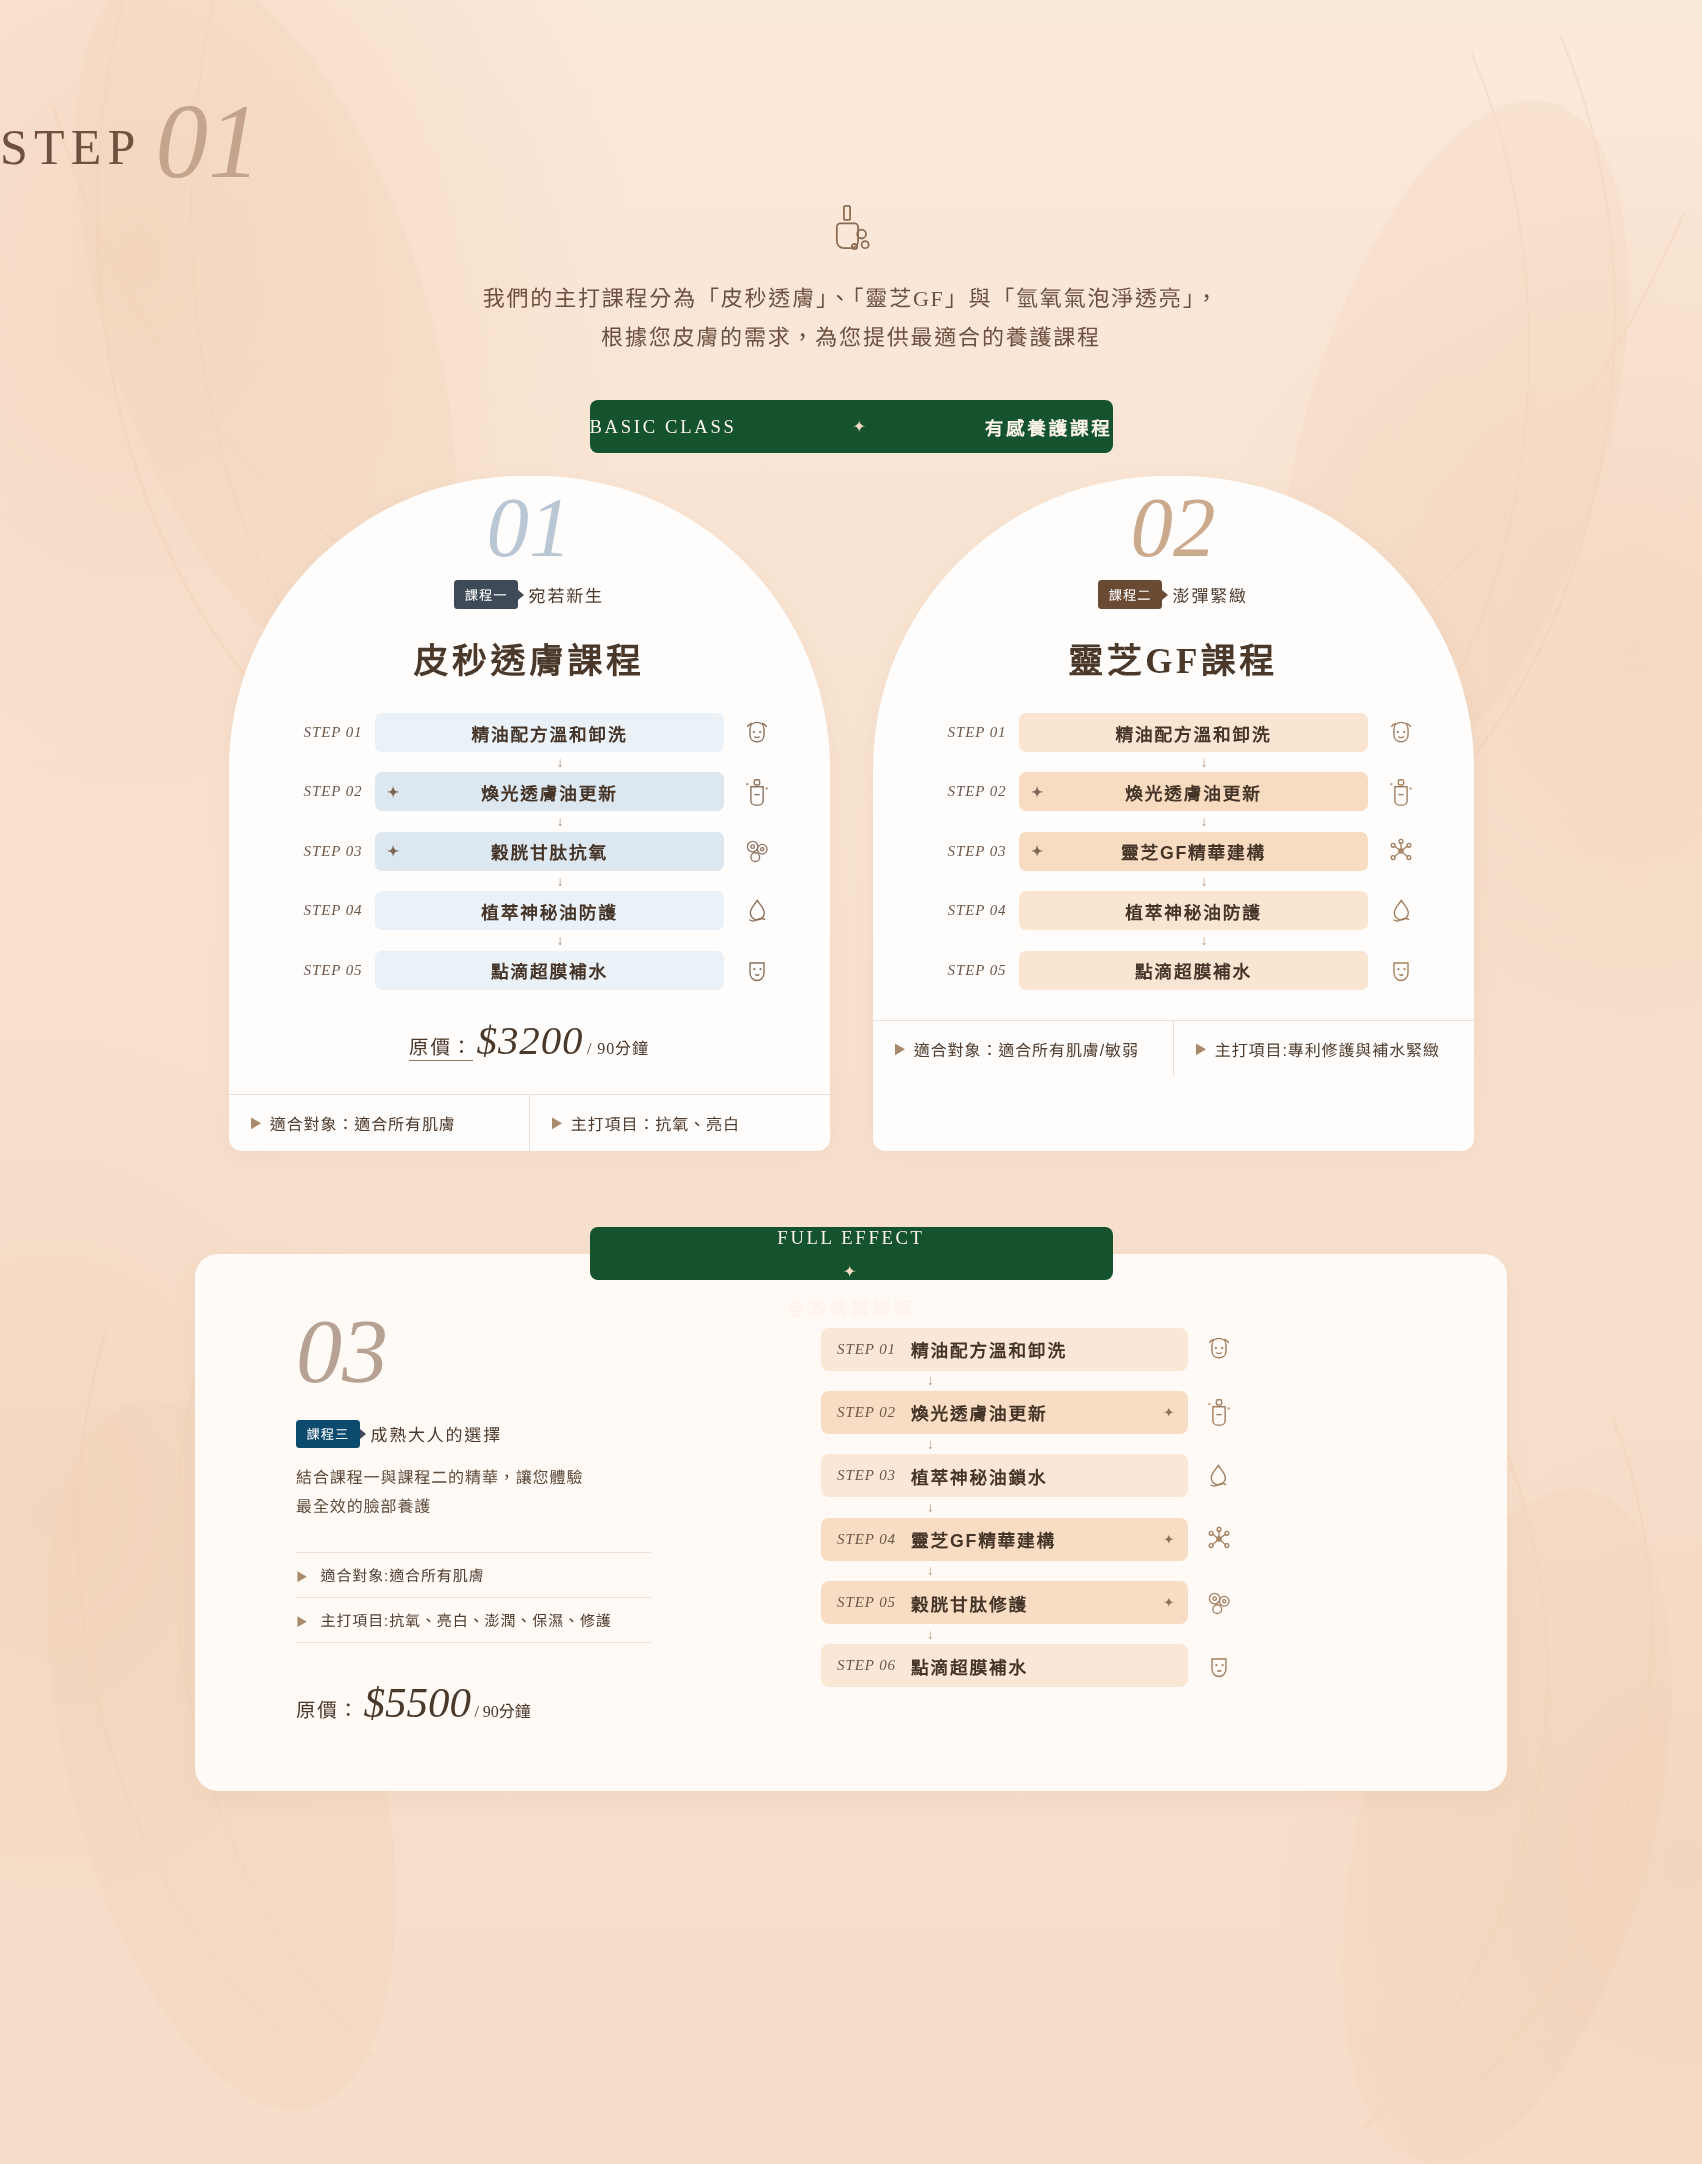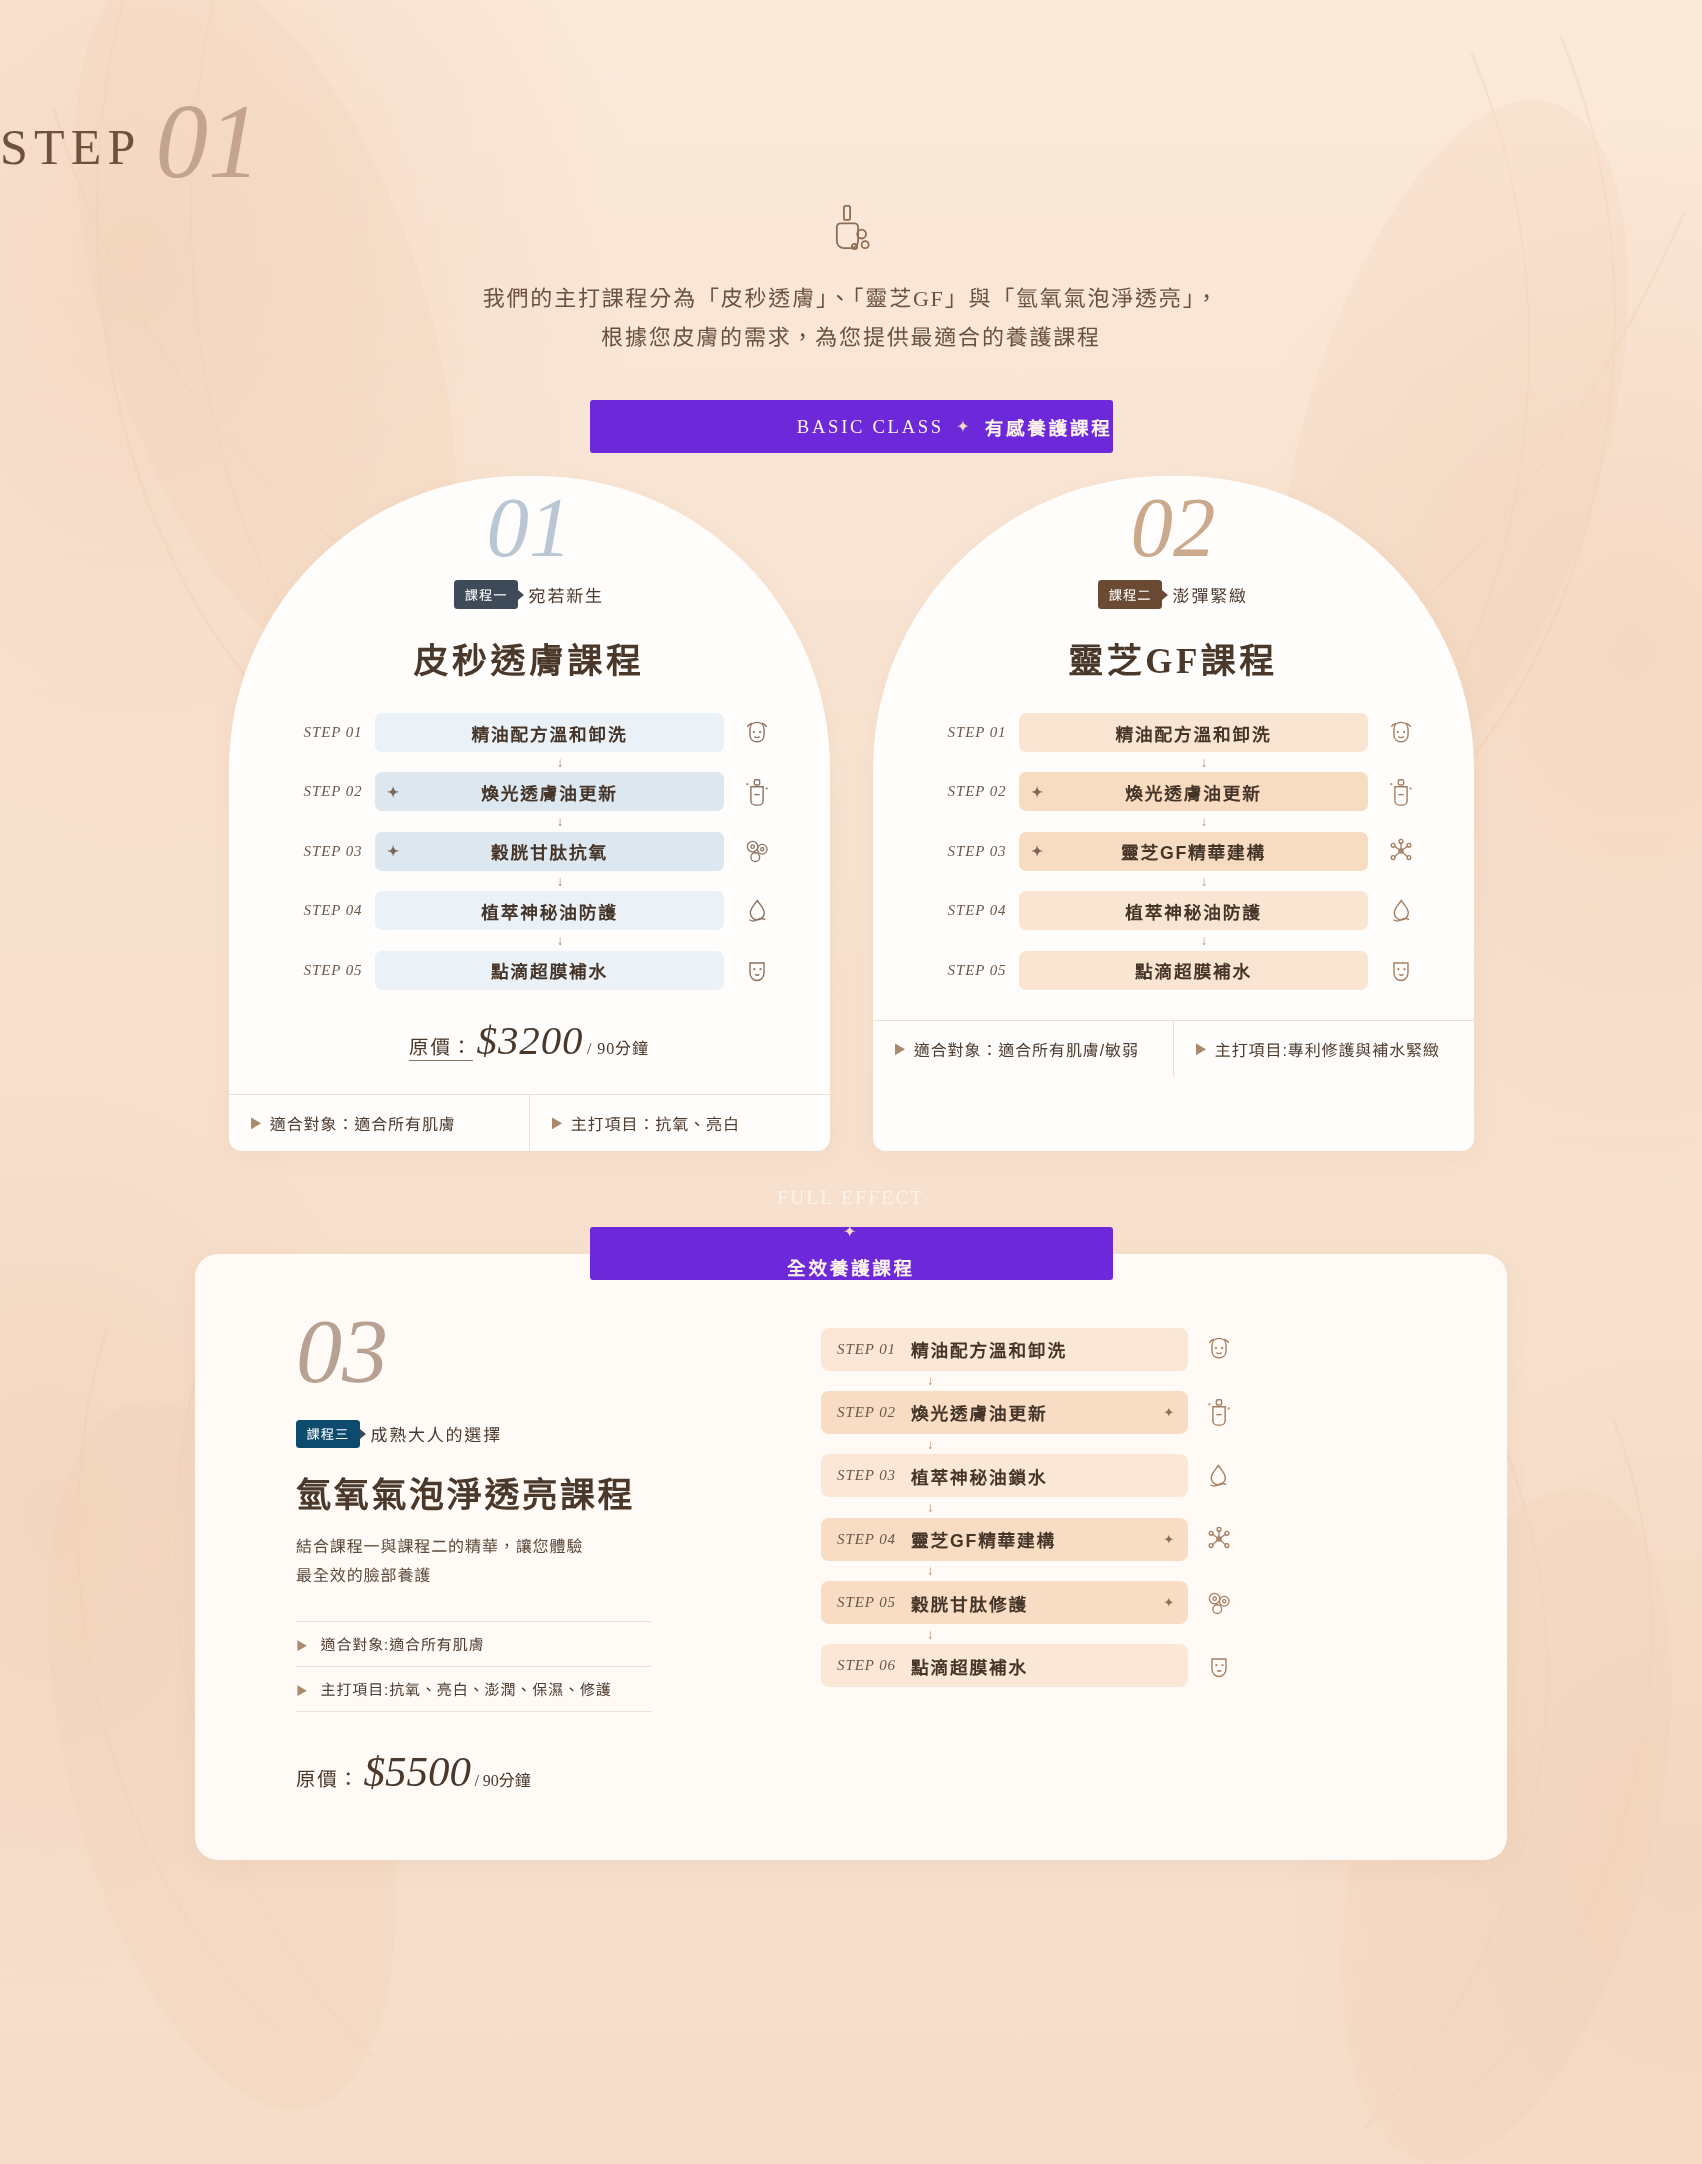--- a/index.html
+++ b/index.html
@@ -52,24 +52,24 @@
     margin: 25px auto 0;
     width: 1020px;
     font-family: "Liberation Serif", serif;
     font-size: 22px; line-height: 1.75; letter-spacing: 1.8px; color: #6b5140;
   }
 
   
   .chip {
     width: 523px; height: 53px;
     margin: 43px auto 0;
-    background: #6d28d9;
-    border-radius: 3px;
+    background: #14532d;
+    border-radius: 8px;
     color: #fdf4ec;
-    display: flex; align-items: center; justify-content: flex-end;
+    display: flex; align-items: center; justify-content: space-between;
     gap: 12.4px;
     font-family: "Liberation Serif", serif;
     font-size: 18.6px; letter-spacing: 2.7px;
   }
   .chip .en { letter-spacing: 2.7px; }
   .chip .star { font-size: 16px; color: #f3dcc6; }
   .chip .zh { letter-spacing: 2.7px; font-weight: 700; }
 
   
   .cards {
@@ -542,21 +542,20 @@
       <span class="zh">全效養護課程</span>
     </div>
 
     <div class="full-card">
       <div class="full-left">
         <div class="full-num">03</div>
         <div class="tagline" style="justify-content:flex-start; margin-top:0;">
           <span class="tag-pill" style="background:#0c4a6e">課程三</span>
           <span class="tag-txt">成熟大人的選擇</span>
         </div>
-        <div class="full-title">氫氧氣泡淨透亮課程</div>
         <div class="full-desc">
           <div>結合課程一與課程二的精華，讓您體驗</div>
           <div>最全效的臉部養護</div>
         </div>
         <div class="full-meta">
           <div class="meta-row">
             <span class="mk">▶</span>
             <span>適合對象:適合所有肌膚</span>
           </div>
           <div class="meta-row">

